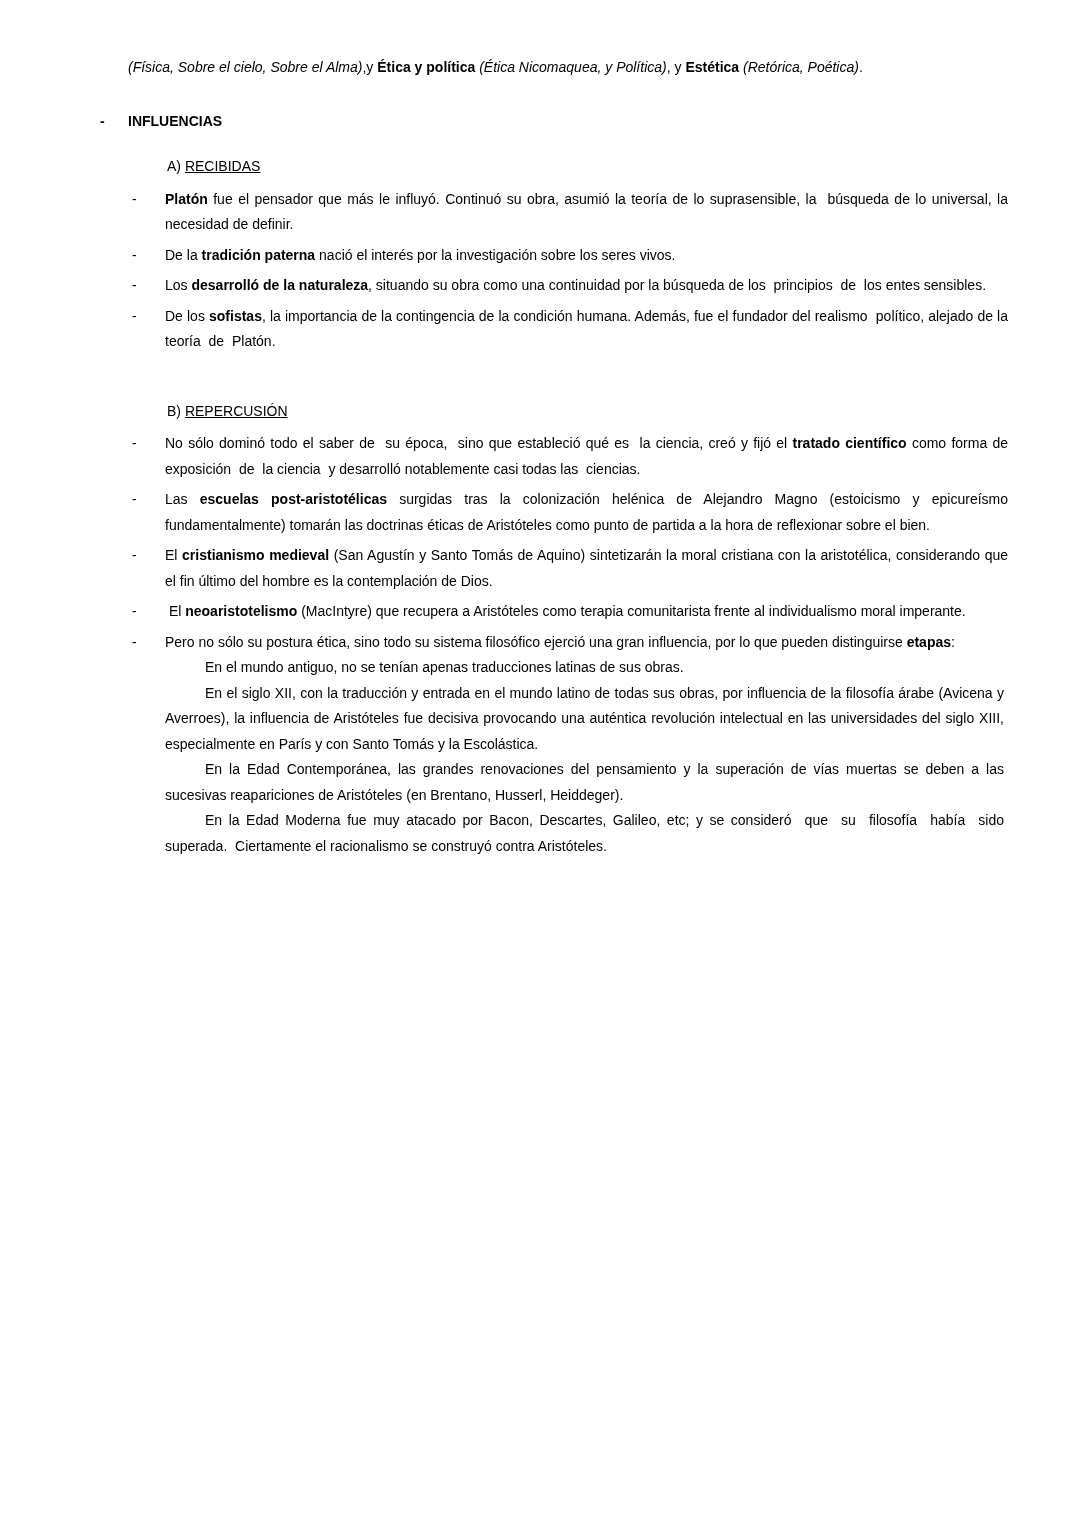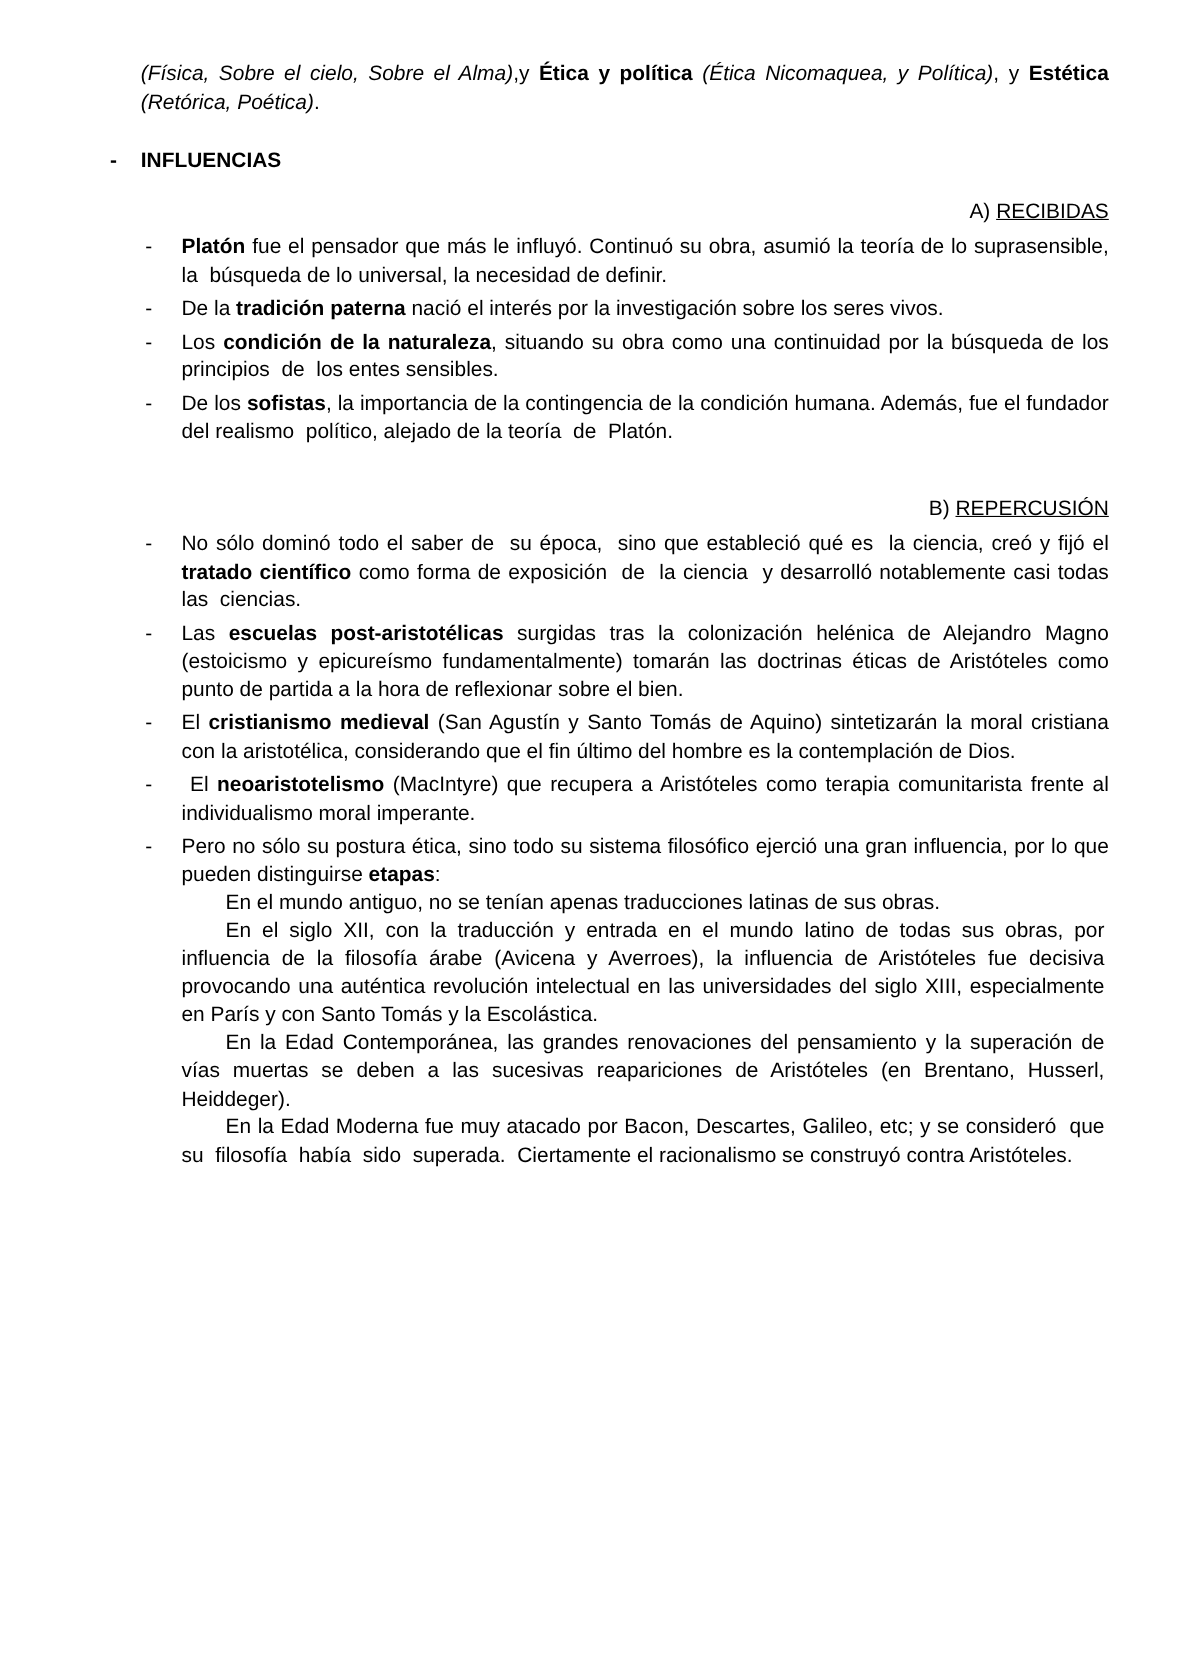--- a/index.html
+++ b/index.html
@@ -9,21 +9,21 @@
   }
   .page {
     position: relative;
     width: 1080px;
     height: 1136px;
     box-sizing: border-box;
     padding-top: 55px;
     background: #ffffff;
     color: #000000;
     font-family: "Liberation Sans", "DejaVu Sans", sans-serif;
-    font-size: 19px;
+    font-size: 14px;
     line-height: 25.5px;
     overflow: hidden;
   }
   .intro {
     margin: 0 72px 0 128px;
     text-align: justify;
     white-space: pre-wrap;
   }
   .main-heading {
     display: flex;
@@ -31,21 +31,20 @@
     font-weight: bold;
   }
   .main-heading .mh-dash {
     width: 28px;
     flex-shrink: 0;
   }
   .section { margin-top: 20px; }
   .section + .section { margin-top: 44px; }
   .subheading {
     margin: 0 72px 7px 167px;
-    text-align: right;
   }
   .subheading .sh-title { text-decoration: underline; }
   .bullet {
     display: flex;
     margin: 5px 72px 0 132px;
   }
   .bullet .b-dash {
     width: 33px;
     flex-shrink: 0;
   }
@@ -82,21 +81,21 @@
         <div class="bullet">
           <span class="b-dash">-</span>
           <div class="b-text"><span class="run run-bold">Platón</span><span class="run run-plain"> fue el pensador que más le influyó. Continuó su obra, asumió la teoría de lo suprasensible, la  búsqueda de lo universal, la necesidad de definir.</span></div>
         </div>
         <div class="bullet">
           <span class="b-dash">-</span>
           <div class="b-text"><span class="run run-plain">De la </span><span class="run run-bold">tradición paterna</span><span class="run run-plain"> nació el interés por la investigación sobre los seres vivos.</span></div>
         </div>
         <div class="bullet">
           <span class="b-dash">-</span>
-          <div class="b-text"><span class="run run-plain">Los </span><span class="run run-bold">condición de la naturaleza</span><span class="run run-plain">, situando su obra como una continuidad por la búsqueda de los  principios  de  los entes sensibles.</span></div>
+          <div class="b-text"><span class="run run-plain">Los </span><span class="run run-bold">desarrolló de la naturaleza</span><span class="run run-plain">, situando su obra como una continuidad por la búsqueda de los  principios  de  los entes sensibles.</span></div>
         </div>
         <div class="bullet">
           <span class="b-dash">-</span>
           <div class="b-text"><span class="run run-plain">De los </span><span class="run run-bold">sofistas</span><span class="run run-plain">, la importancia de la contingencia de la condición humana. Además, fue el fundador del realismo  político, alejado de la teoría  de  Platón.</span></div>
         </div>
       </div>
       <div class="section">
         <div class="subheading"><span class="sh-label">B) </span><span class="sh-title">REPERCUSIÓN</span></div>
         <div class="bullet">
           <span class="b-dash">-</span>

